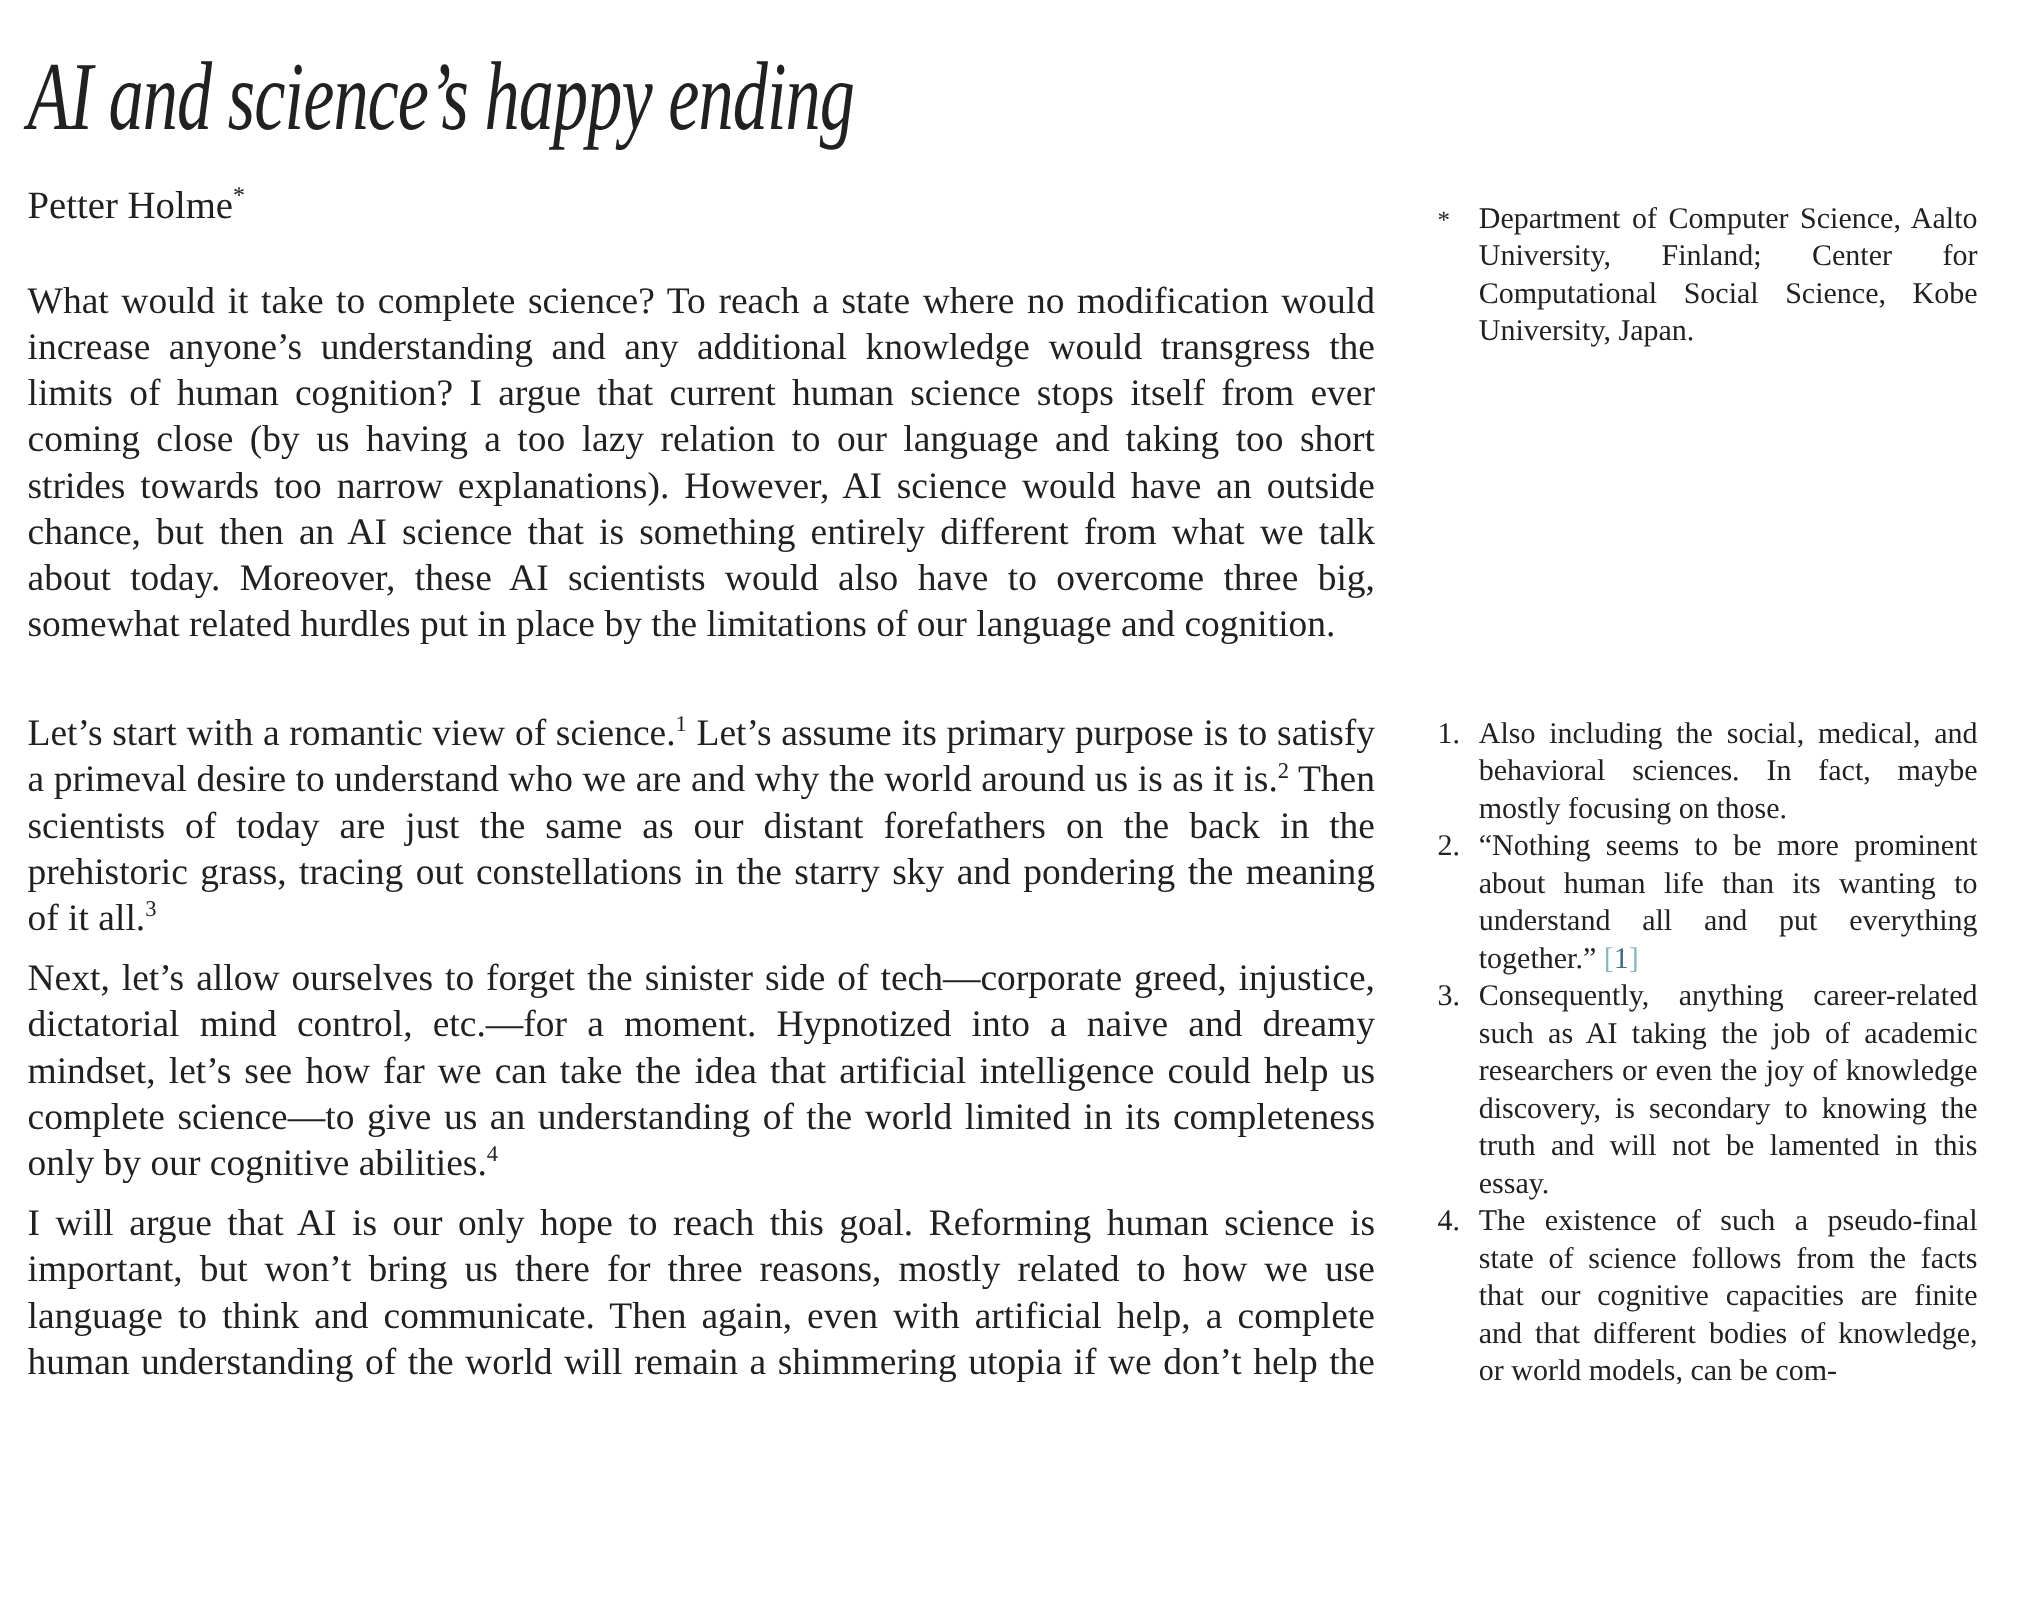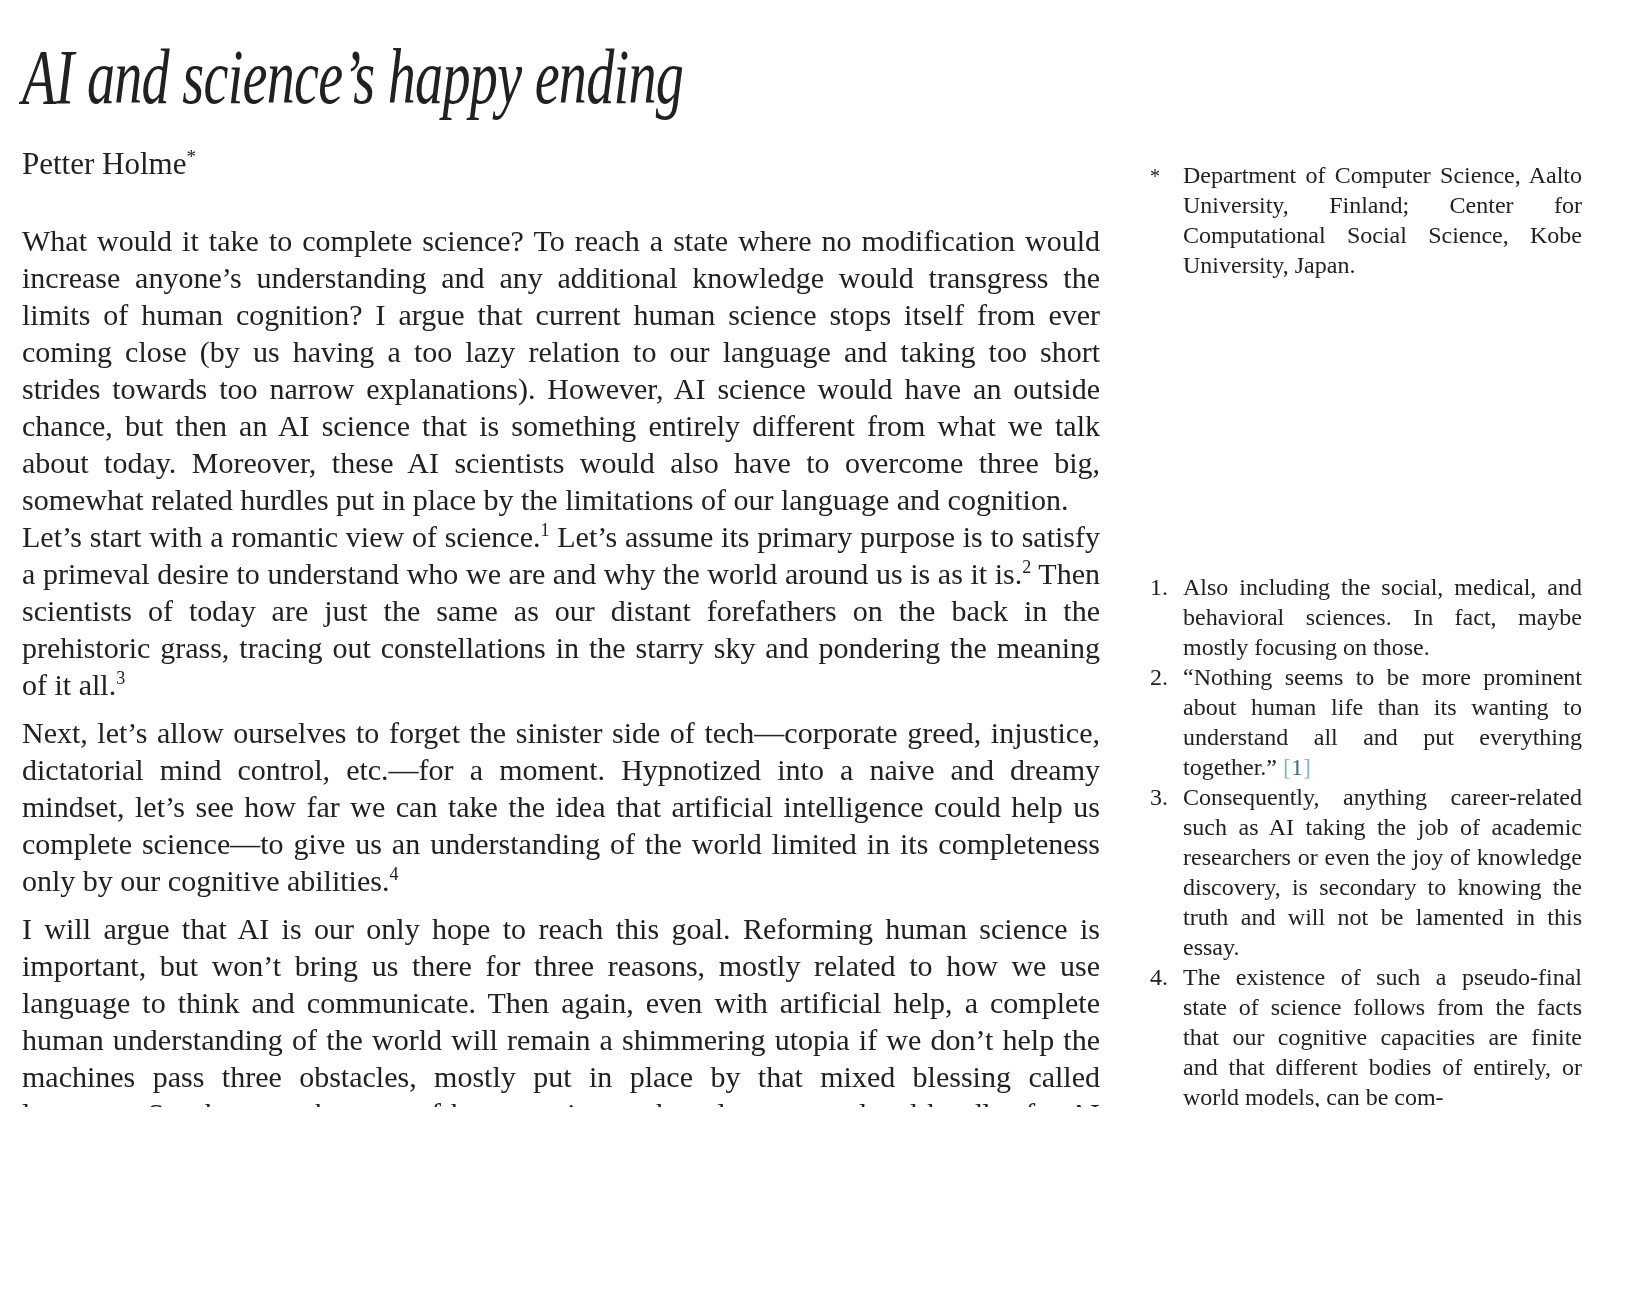--- a/index.html
+++ b/index.html
@@ -51,21 +51,21 @@
     font-size: 0.62em;
     vertical-align: super;
     line-height: 0;
   }
   .abstract {
     margin-top: 40px;
     font-size: 30px;
     line-height: 37px;
     text-align: justify;
   }
-  .body-text { }
+  .body-text { margin-top: 50px; }
   .body-text p {
     margin: 0 0 11px 0;
     font-size: 30px;
     line-height: 37px;
     text-align: justify;
   }
   sup.fn-ref {
     font-size: 0.6em;
     vertical-align: super;
     line-height: 0;
@@ -141,18 +141,18 @@
         <div class="footnote">
           <span class="fn-number">2.</span>
           <div class="fn-text"><span>“Nothing seems to be more prominent about human life than its wanting to understand all and put everything together.” </span><span class="cite-link"><span class="cite-open">[</span><span class="cite-num">1</span><span class="cite-close">]</span></span></div>
         </div>
         <div class="footnote">
           <span class="fn-number">3.</span>
           <div class="fn-text"><span>Consequently, anything career-related such as AI taking the job of academic researchers or even the joy of knowledge discovery, is secondary to knowing the truth and will not be lamented in this essay.</span></div>
         </div>
         <div class="footnote">
           <span class="fn-number">4.</span>
-          <div class="fn-text"><span>The existence of such a pseudo-final state of science follows from the facts that our cognitive capacities are finite and that different bodies of entirely, or world models, can be com-</span></div>
+          <div class="fn-text"><span>The existence of such a pseudo-final state of science follows from the facts that our cognitive capacities are finite and that different bodies of knowledge, or world models, can be com-</span></div>
         </div>
       </div>
   </div>
 
 </div>
 
 </body></html>

